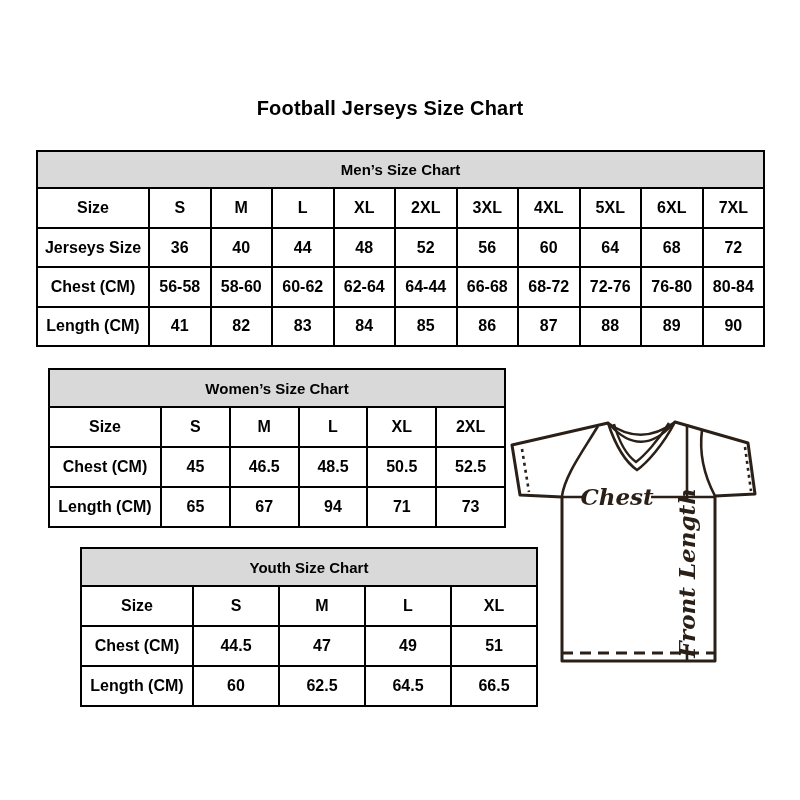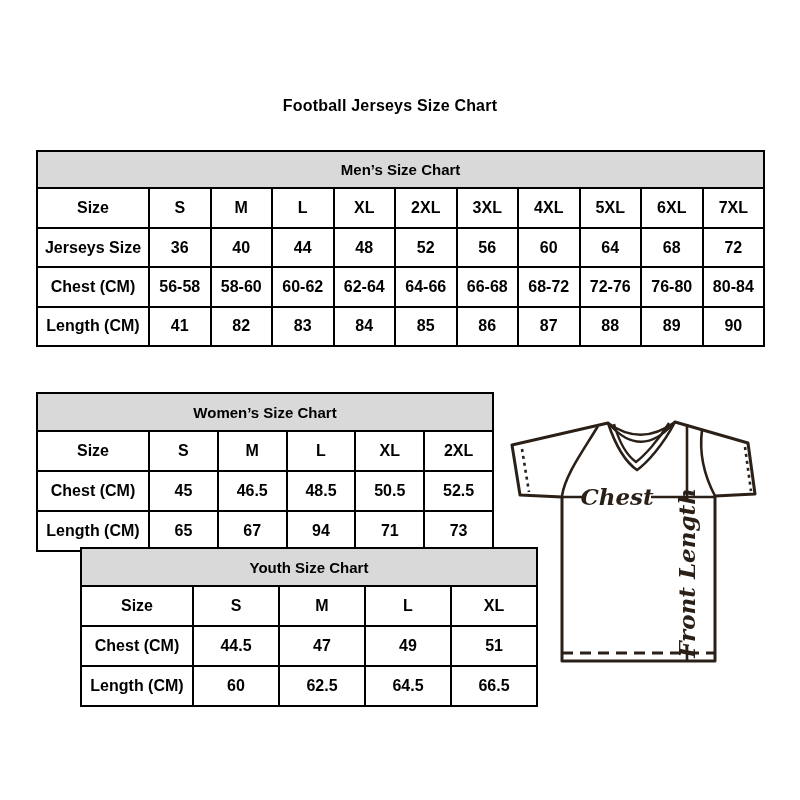--- a/index.html
+++ b/index.html
@@ -7,21 +7,21 @@
     width: 800px; height: 800px;
     background: var(--bg, #ffffff);
     font-family: "Liberation Sans", sans-serif;
     position: relative;
     color: #000;
   }
   .page-title {
     position: absolute;
     top: 97px; left: 0; width: 780px;
     text-align: center;
-    font-size: 16px;
+    font-size: 20px;
     font-weight: bold;
     letter-spacing: 0.2px;
   }
   table.size-table {
     position: absolute;
     border-collapse: collapse;
     table-layout: fixed;
   }
   table.size-table td {
     border: 2px solid var(--border-c, #000);
@@ -31,21 +31,21 @@
     font-size: 16px;
     padding: 0;
     overflow: hidden;
     white-space: nowrap;
   }
   table.size-table td.title-cell {
     background: var(--header-bg, #d9d9d9);
     font-size: 15px;
   }
   #men-table   { left: 36px; top: 150px; width: 727px; height: 197px; }
-  #women-table { left: 36px; top: 368px; width: 456px; height: 160px; margin-top: 24px; }
+  #women-table { left: 48px; top: 368px; width: 456px; height: 160px; }
   #youth-table { left: 36px; top: 547px; width: 456px; height: 160px; margin-left: 44px; }
   #jersey-svg  { position: absolute; left: 505px; top: 403px; }
   #jersey-svg path, #jersey-svg line { stroke: var(--jersey-line, #2b2018); fill: none; }
   #jersey-svg text {
     fill: var(--jersey-line, #2b2018);
     font-family: "DejaVu Serif", serif;
     font-style: italic;
     font-weight: bold;
     font-size: 23px;
   }
@@ -98,21 +98,21 @@
         <td>64</td>
         <td>68</td>
         <td>72</td>
       </tr>
       <tr>
         <td>Chest (CM)</td>
         <td>56-58</td>
         <td>58-60</td>
         <td>60-62</td>
         <td>62-64</td>
-        <td>64-66</td>
+        <td>64-44</td>
         <td>66-68</td>
         <td>68-72</td>
         <td>72-76</td>
         <td>76-80</td>
         <td>80-84</td>
       </tr>
       <tr>
         <td>Length (CM)</td>
         <td>41</td>
         <td>82</td>

